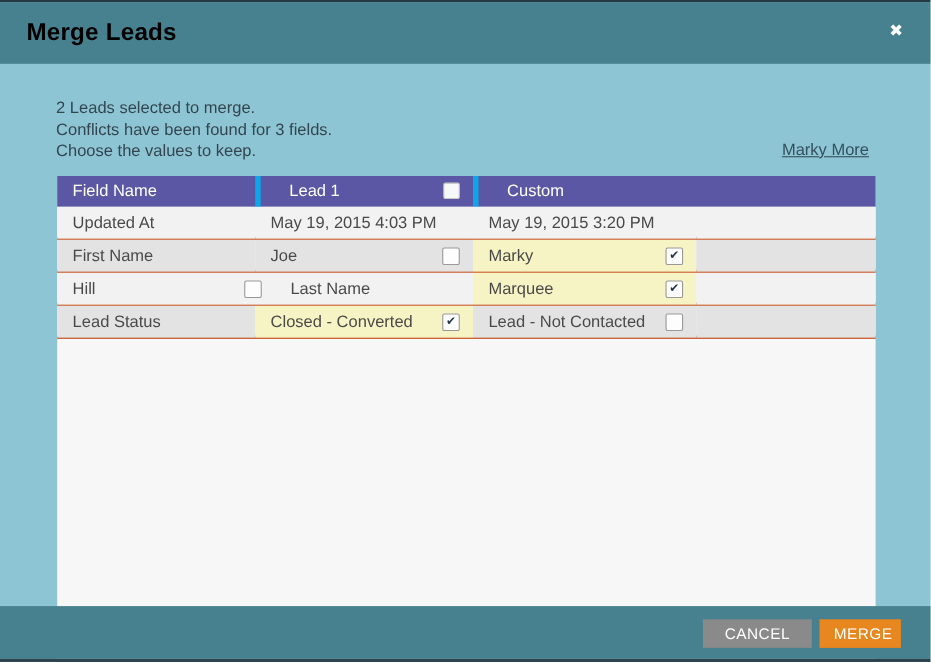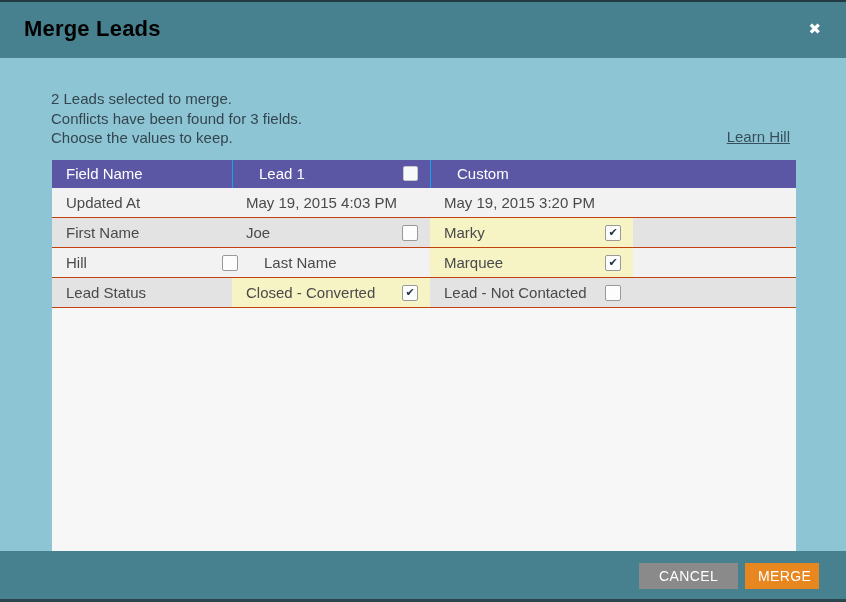--- a/index.html
+++ b/index.html
@@ -44,21 +44,21 @@
     position: absolute; left: 52px; top: 160px;
     width: 744px; height: 471px;
     background: #f7f7f7;
   }
   .thead { display: flex; height: 28px; background: #5b57a5; }
   .hcell {
     position: relative; height: 28px; line-height: 28px;
     padding-left: 14px; color: #ffffff; font-size: 15px;
     white-space: nowrap; overflow: hidden;
   }
-  .hcell.sep { border-left: 1px solid #0ea5e9; padding-left: 26px; }
+  .hcell.sep { border-left: 5px solid #0ea5e9; padding-left: 26px; }
   .col-field  { width: 180px; }
   .col-lead1  { width: 198px; }
   .col-lead2  { width: 203px; }
   .col-custom { width: 163px; }
 
   .trow { display: flex; height: 30px; border-bottom: 3px solid #c2410c; }
   .cell {
     position: relative; height: 29px; line-height: 29px;
     padding-left: 14px; font-size: 15px; color: #4a4a4a;
     white-space: nowrap; overflow: hidden;
@@ -118,21 +118,21 @@
   <div class="titlebar">
     <div class="dialog-title">Merge Leads</div>
     <div class="close-btn">✖</div>
   </div>
 
   <div class="summary">
     <div>2 Leads selected to merge.</div>
     <div>Conflicts have been found for 3 fields.</div>
     <div>Choose the values to keep.</div>
   </div>
-  <a class="learn-more">Learn Hill</a>
+  <a class="learn-more">Marky More</a>
 
   <div class="table">
 
     <div class="thead">
       <div class="hcell col-field">
         <span>Field Name</span>
       </div>
       <div class="hcell col-lead1 sep">
         <span>Lead 1</span>
         <span class="cb hcb" role="checkbox" data-checked="false">

